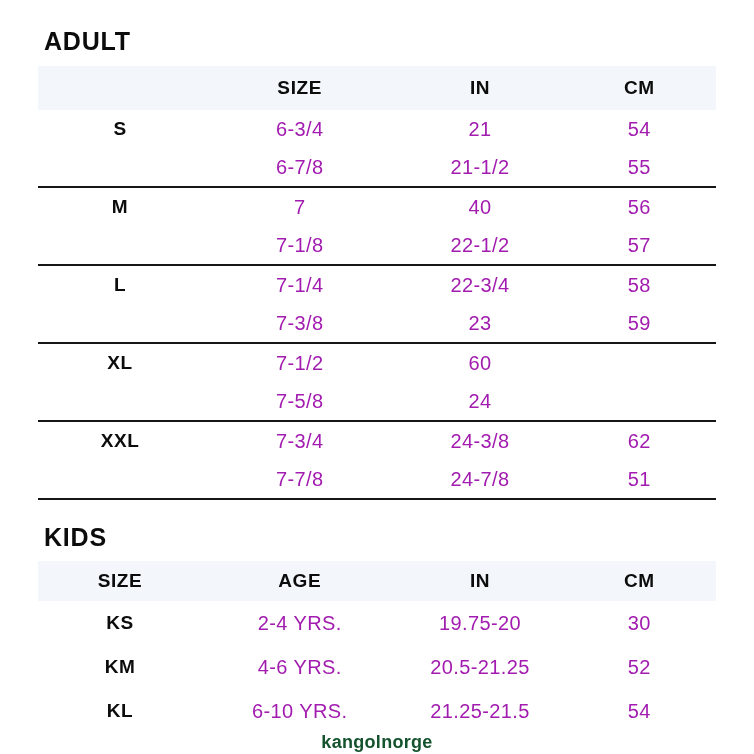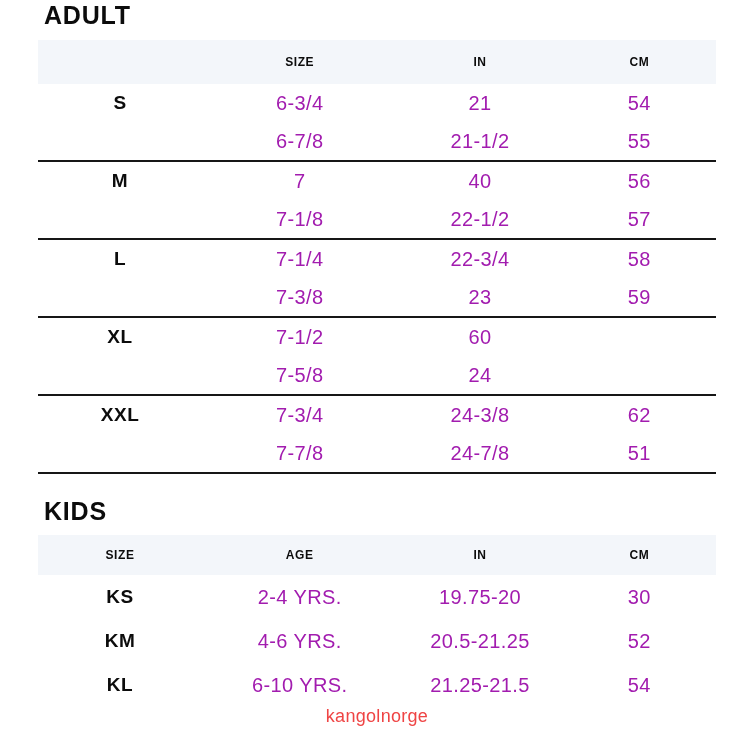--- a/index.html
+++ b/index.html
@@ -4,20 +4,21 @@
 <style>
   html, body { margin: 0; padding: 0; background: #ffffff; }
   .page {
     position: relative;
     width: 754px;
     height: 754px;
     background: #ffffff;
     font-family: "Liberation Sans", sans-serif;
     overflow: hidden;
     box-sizing: border-box;
+    padding-top: 26px;
   }
   .section-title {
     margin: 0 0 0 44px;
     font-size: 25px;
     line-height: 30px;
     font-weight: 700;
     letter-spacing: 0.8px;
     color: #0c0c0c;
   }
   .table {
@@ -30,21 +31,21 @@
     display: grid;
     grid-template-columns: 24.2% 28.8% 24.4% 22.6%;
     align-items: center;
     background: #f3f6fa;
     height: 44px;
   }
   .kids-table .thead { height: 40px; }
   .th {
     text-align: center;
     font-weight: 700;
-    font-size: 12px;
+    font-size: 19px;
     letter-spacing: 0.6px;
     color: #0c0c0c;
   }
   .group { border-bottom: 2px solid #161616; }
   .tr {
     display: grid;
     grid-template-columns: 24.2% 28.8% 24.4% 22.6%;
     align-items: center;
     height: 38px;
   }
@@ -59,23 +60,24 @@
   .td.label {
     font-weight: 700;
     font-size: 19px;
     letter-spacing: 0.6px;
     color: #0c0c0c;
   }
   .kids-title { margin-top: 22px; }
   .footer {
     text-align: center;
     font-size: 18px;
-    color: #ef4444;
+    color: #14532d;
     letter-spacing: 0.3px;
     line-height: 18px;
+    font-weight: bold;
   }
 </style>
 </head>
 <body>
 
 <div class="page">
 
   <div class="section-title">ADULT</div>
 
   <div class="table adult-table">

